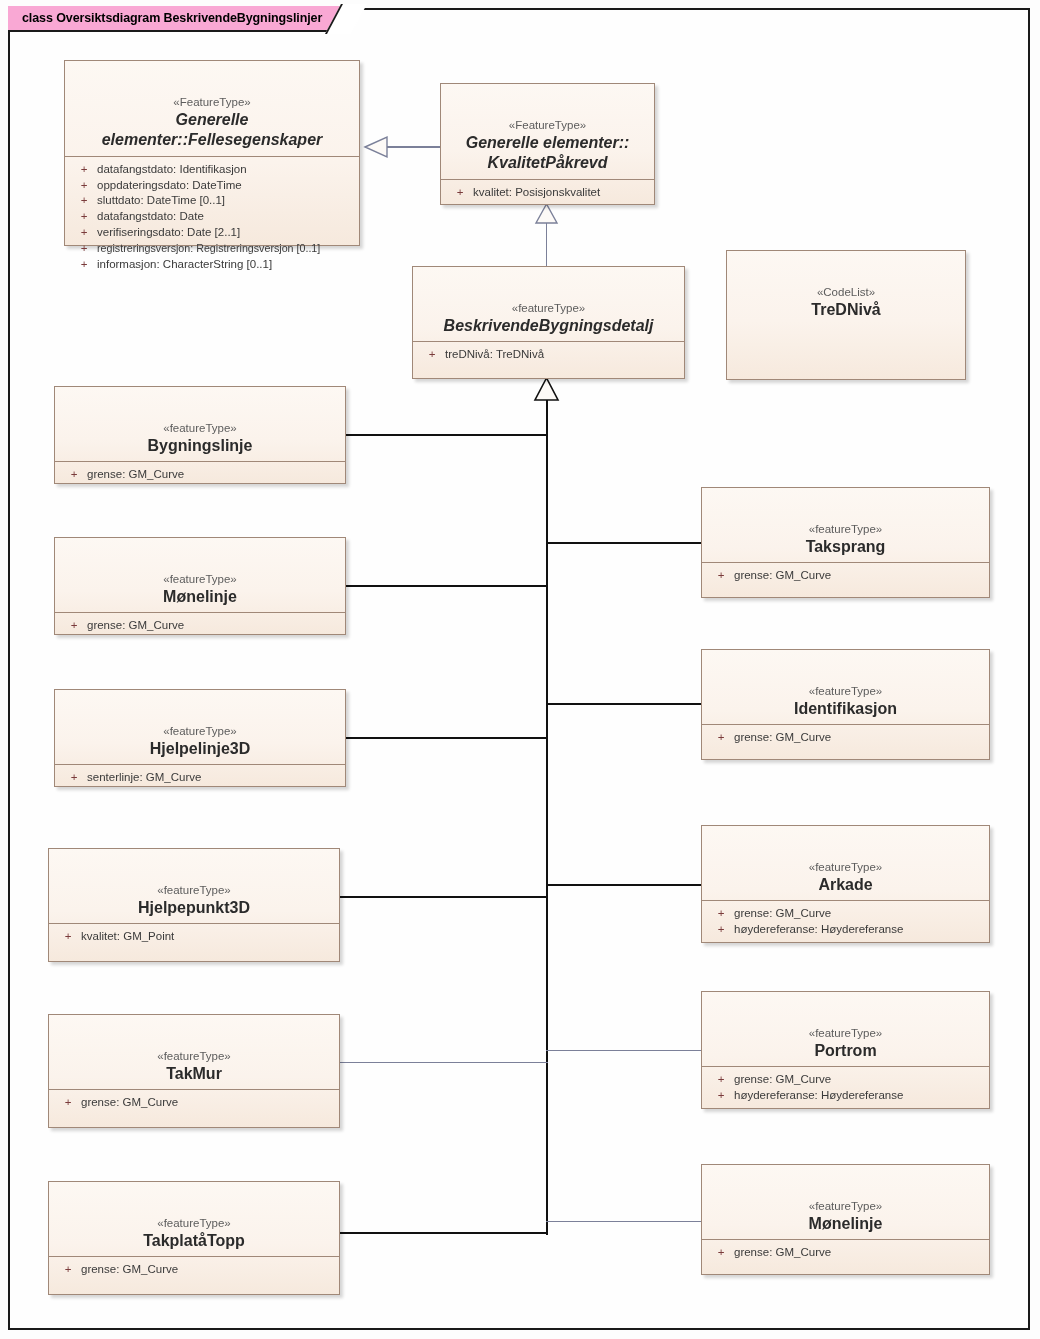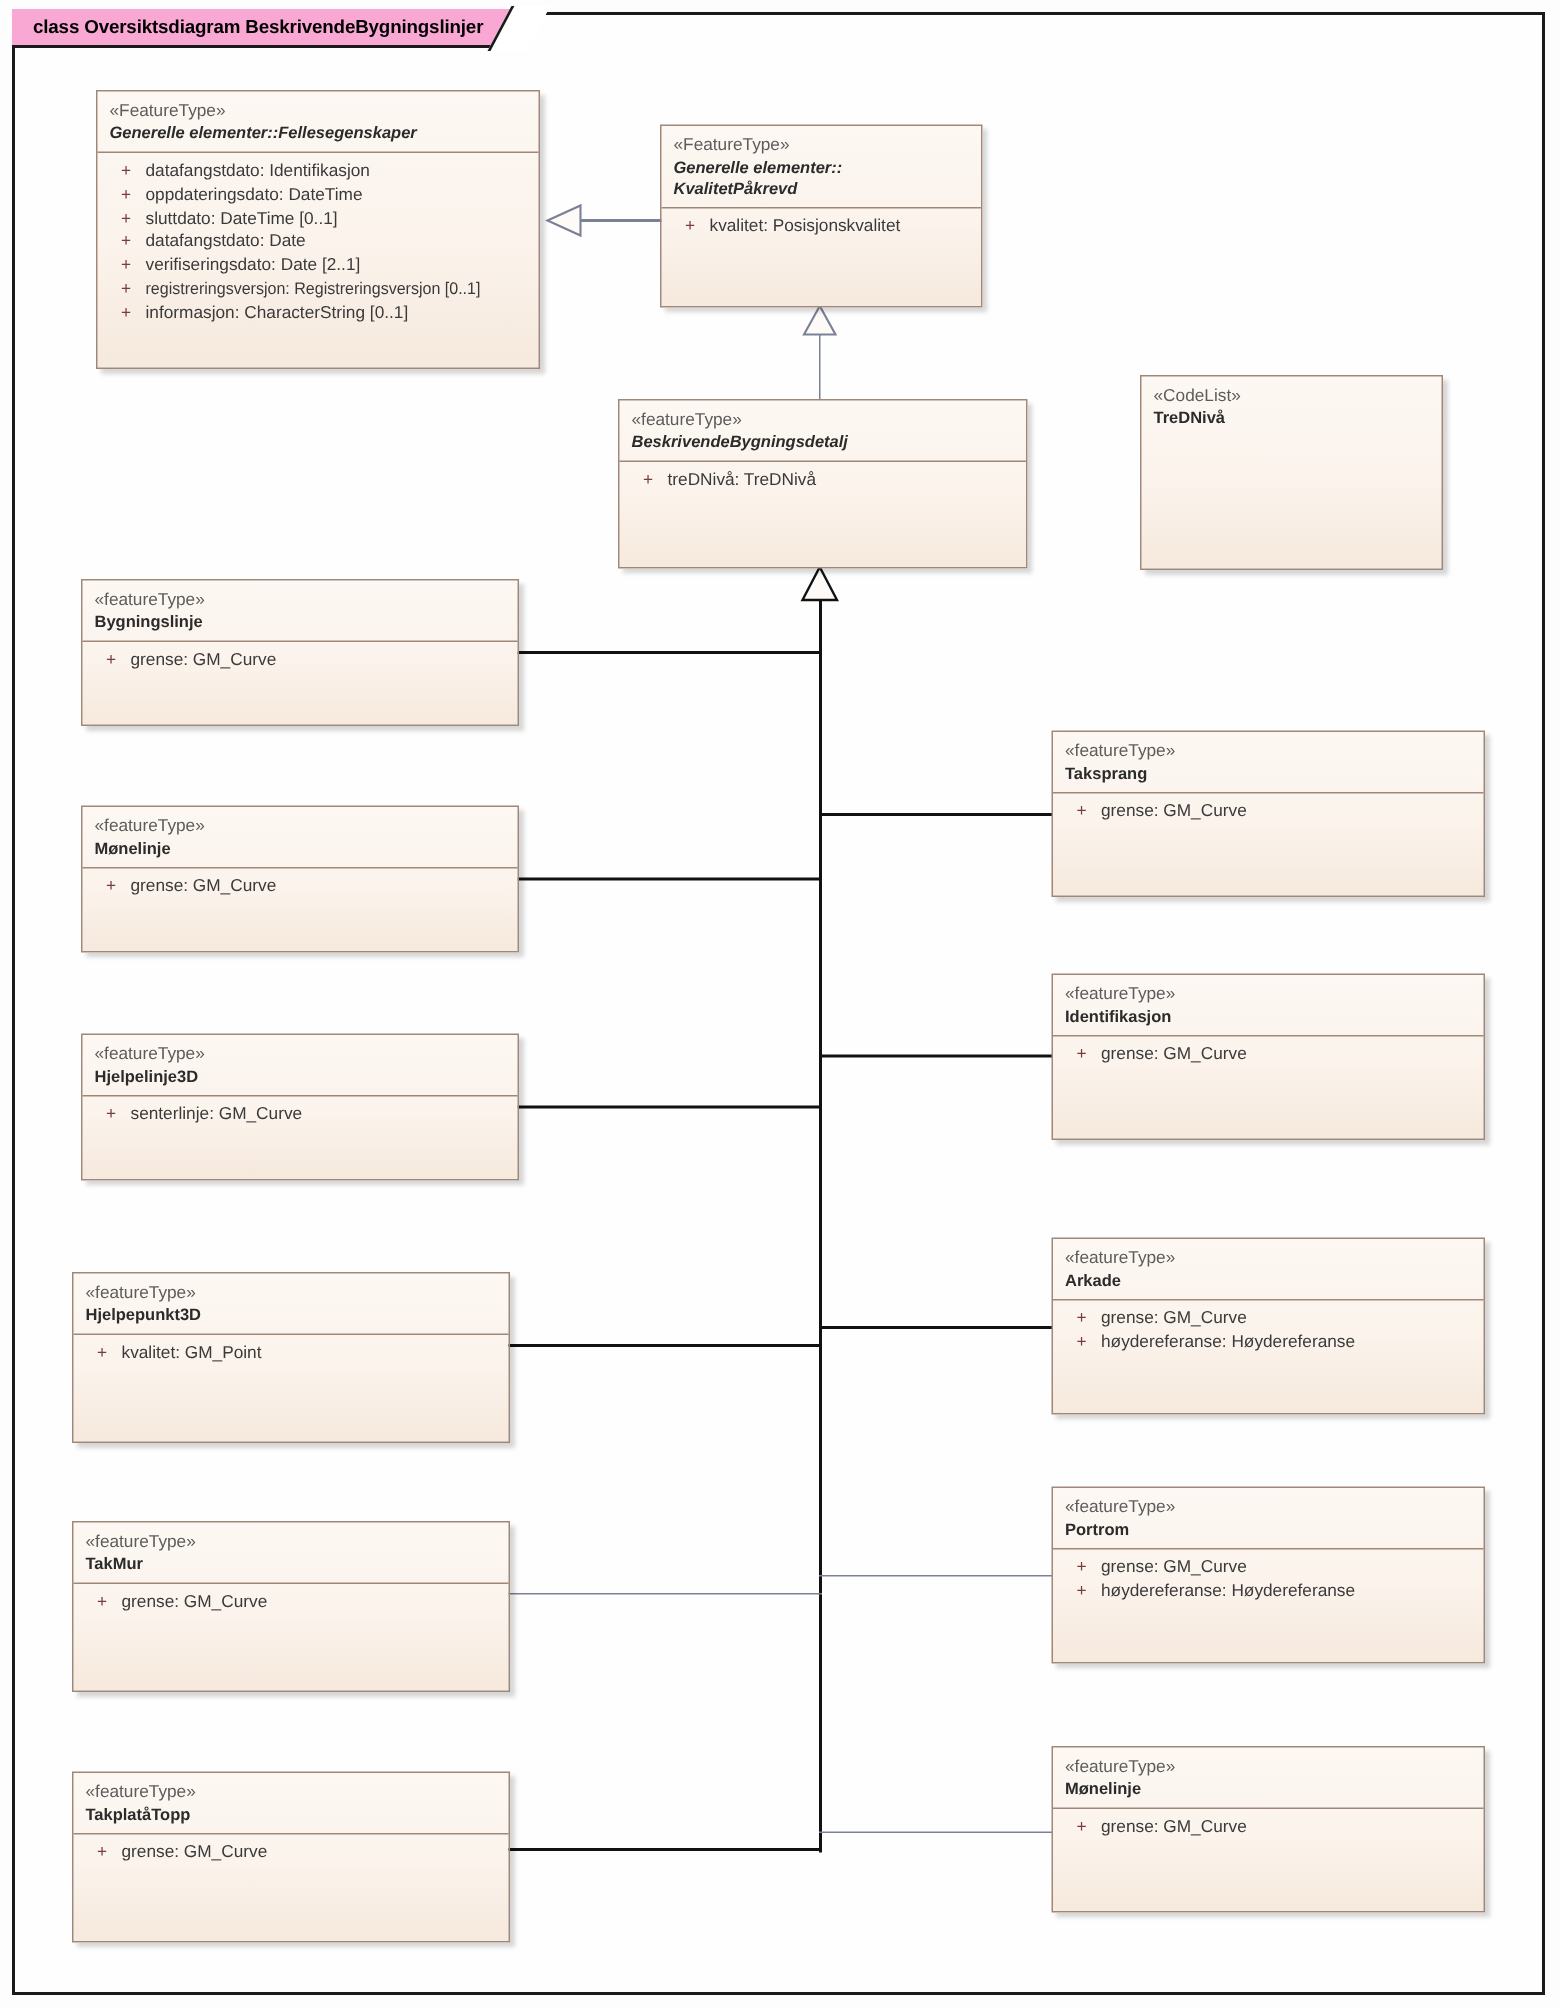--- a/index.html
+++ b/index.html
@@ -51,28 +51,30 @@
   .uml{
     position:absolute;
     box-sizing:border-box;
     border:1px solid #a08878;
     background:linear-gradient(to bottom,#fdf8f3 0%,#fbf3ec 55%,#f6e9dd 100%);
     box-shadow:3px 3px 3px rgba(0,0,0,0.16);
     z-index:5;
   }
   .uml .hdr{
     padding:6px 8px 5px 8px;
+    text-align:center;
     line-height:1.28;
+    margin-top:28px;
   }
   .uml .stereo{
     font-size:11.5px;color:#5c5c5c;
     display:block;
   }
   .uml .cname{
-    font-size:11px;font-weight:bold;color:#2b2b2b;
+    font-size:16px;font-weight:bold;color:#2b2b2b;
     display:block;
   }
   .uml.abstract .cname{font-style:italic;}
   .uml .sep{
     border-top:1px solid #a08878;
     height:0;font-size:0;line-height:0;
   }
   .uml .attrs{
     padding:5px 6px 6px 6px;
   }
@@ -198,21 +200,21 @@
     </div>
     <div class="sep"></div>
     <div class="attrs">
       <div class="attr">
           <span class="vis">+</span>
           <span class="atxt">treDNivå: TreDNivå</span>
         </div>
     </div>
   </div>
 
-  <div class="uml" style="left:760px;top:250px;width:202px;height:130px;">
+  <div class="uml" style="left:726px;top:250px;width:240px;height:130px;">
     <div class="hdr">
       <span class="stereo">«CodeList»</span>
       <span class="cname">TreDNivå</span>
     </div>
   </div>
 
   <div class="uml" style="left:54px;top:386px;width:292px;height:98px;">
     <div class="hdr">
       <span class="stereo">«featureType»</span>
       <span class="cname">Bygningslinje</span>

